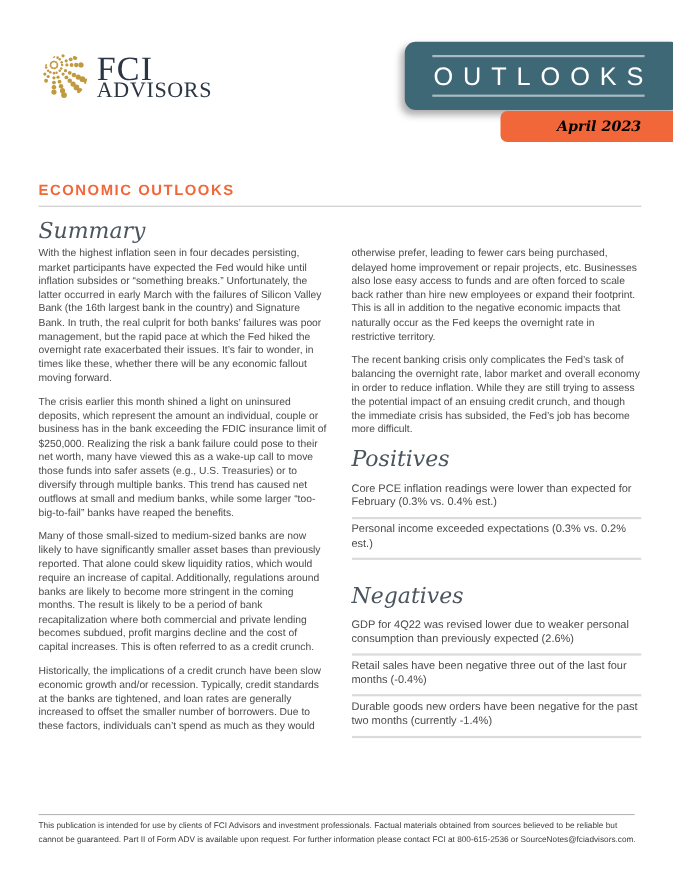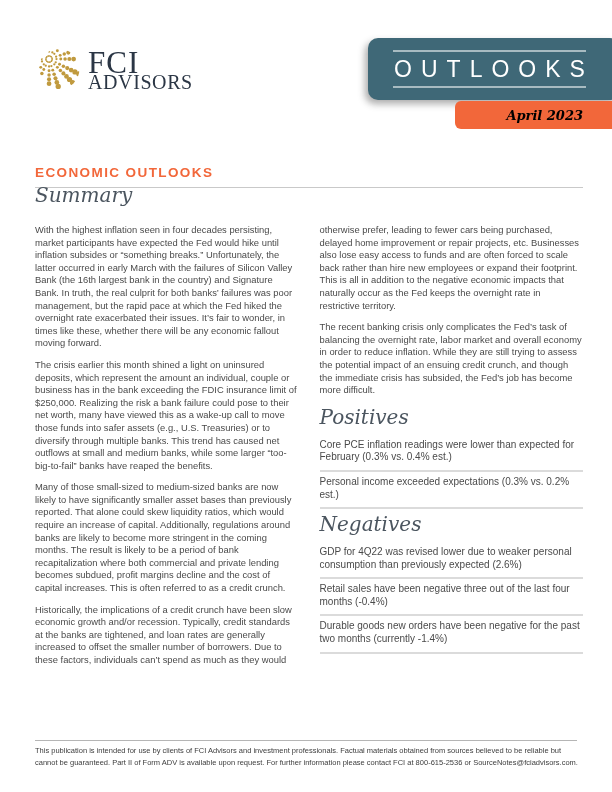--- a/index.html
+++ b/index.html
@@ -26,21 +26,21 @@
   .banner-orange{position:absolute;left:455px;top:101px;width:165px;height:28px;
                  background:#f2673a;border-radius:6px;box-sizing:border-box;
                  display:flex;align-items:center;justify-content:flex-end;padding-right:37px;}
   .banner-date{font-family:"DejaVu Serif",serif;font-style:italic;font-weight:bold;
                font-size:13px;color:#000000;}
 
   
   .eyebrow{position:absolute;left:35px;top:165px;color:#f2673a;font-size:13.5px;
            font-weight:bold;letter-spacing:1.4px;}
   .top-rule{position:absolute;left:35px;top:187px;width:548px;height:1px;background:#c9c9c9;}
-  .summary-head{position:absolute;left:35px;top:184px;}
+  .summary-head{position:absolute;left:35px;top:198px;}
   .script-head{font-family:"DejaVu Serif",serif;font-style:italic;font-weight:normal;
                font-size:20px;color:#4b555f;margin:0;line-height:23px;}
 
   
   .columns{position:absolute;left:35px;top:224px;width:548px;display:flex;gap:21px;}
   .col{flex:1;min-width:0;}
   .col p{margin:0 0 9px 0;font-size:9.4px;line-height:12.6px;color:#4a4a4a;}
   .col .script-head{margin:4px 0 6px 0;}
   .fact-list{margin:0;padding:0;list-style:none;}
   .fact-list li{padding:4px 0 6px 0;border-bottom:2px solid #dbdbdb;
@@ -156,21 +156,21 @@
     <div class="col">
       <p>otherwise prefer, leading to fewer cars being purchased, delayed home improvement or repair projects, etc. Businesses also lose easy access to funds and are often forced to scale back rather than hire new employees or expand their footprint. This is all in addition to the negative economic impacts that naturally occur as the Fed keeps the overnight rate in restrictive territory.</p>
       <p>The recent banking crisis only complicates the Fed’s task of balancing the overnight rate, labor market and overall economy in order to reduce inflation. While they are still trying to assess the potential impact of an ensuing credit crunch, and though the immediate crisis has subsided, the Fed’s job has become more difficult.</p>
 
       <h2 class="script-head">Positives</h2>
       <ul class="fact-list">
         <li>Core PCE inflation readings were lower than expected for February (0.3% vs. 0.4% est.)</li>
         <li>Personal income exceeded expectations (0.3% vs. 0.2% est.)</li>
       </ul>
 
-      <h2 class="script-head" style="margin-top:4px;">Negatives</h2>
+      <h2 class="script-head" style="margin-top:21px;">Negatives</h2>
       <ul class="fact-list">
         <li>GDP for 4Q22 was revised lower due to weaker personal consumption than previously expected (2.6%)</li>
         <li>Retail sales have been negative three out of the last four months (-0.4%)</li>
         <li>Durable goods new orders have been negative for the past two months (currently -1.4%)</li>
       </ul>
     </div>
   </div>
 
   <div class="footer-rule"></div>
   <p class="footer-text">This publication is intended for use by clients of FCI Advisors and investment professionals. Factual materials obtained from sources believed to be reliable but cannot be guaranteed. Part II of Form ADV is available upon request. For further information please contact FCI at 800-615-2536 or SourceNotes@fciadvisors.com.</p>

